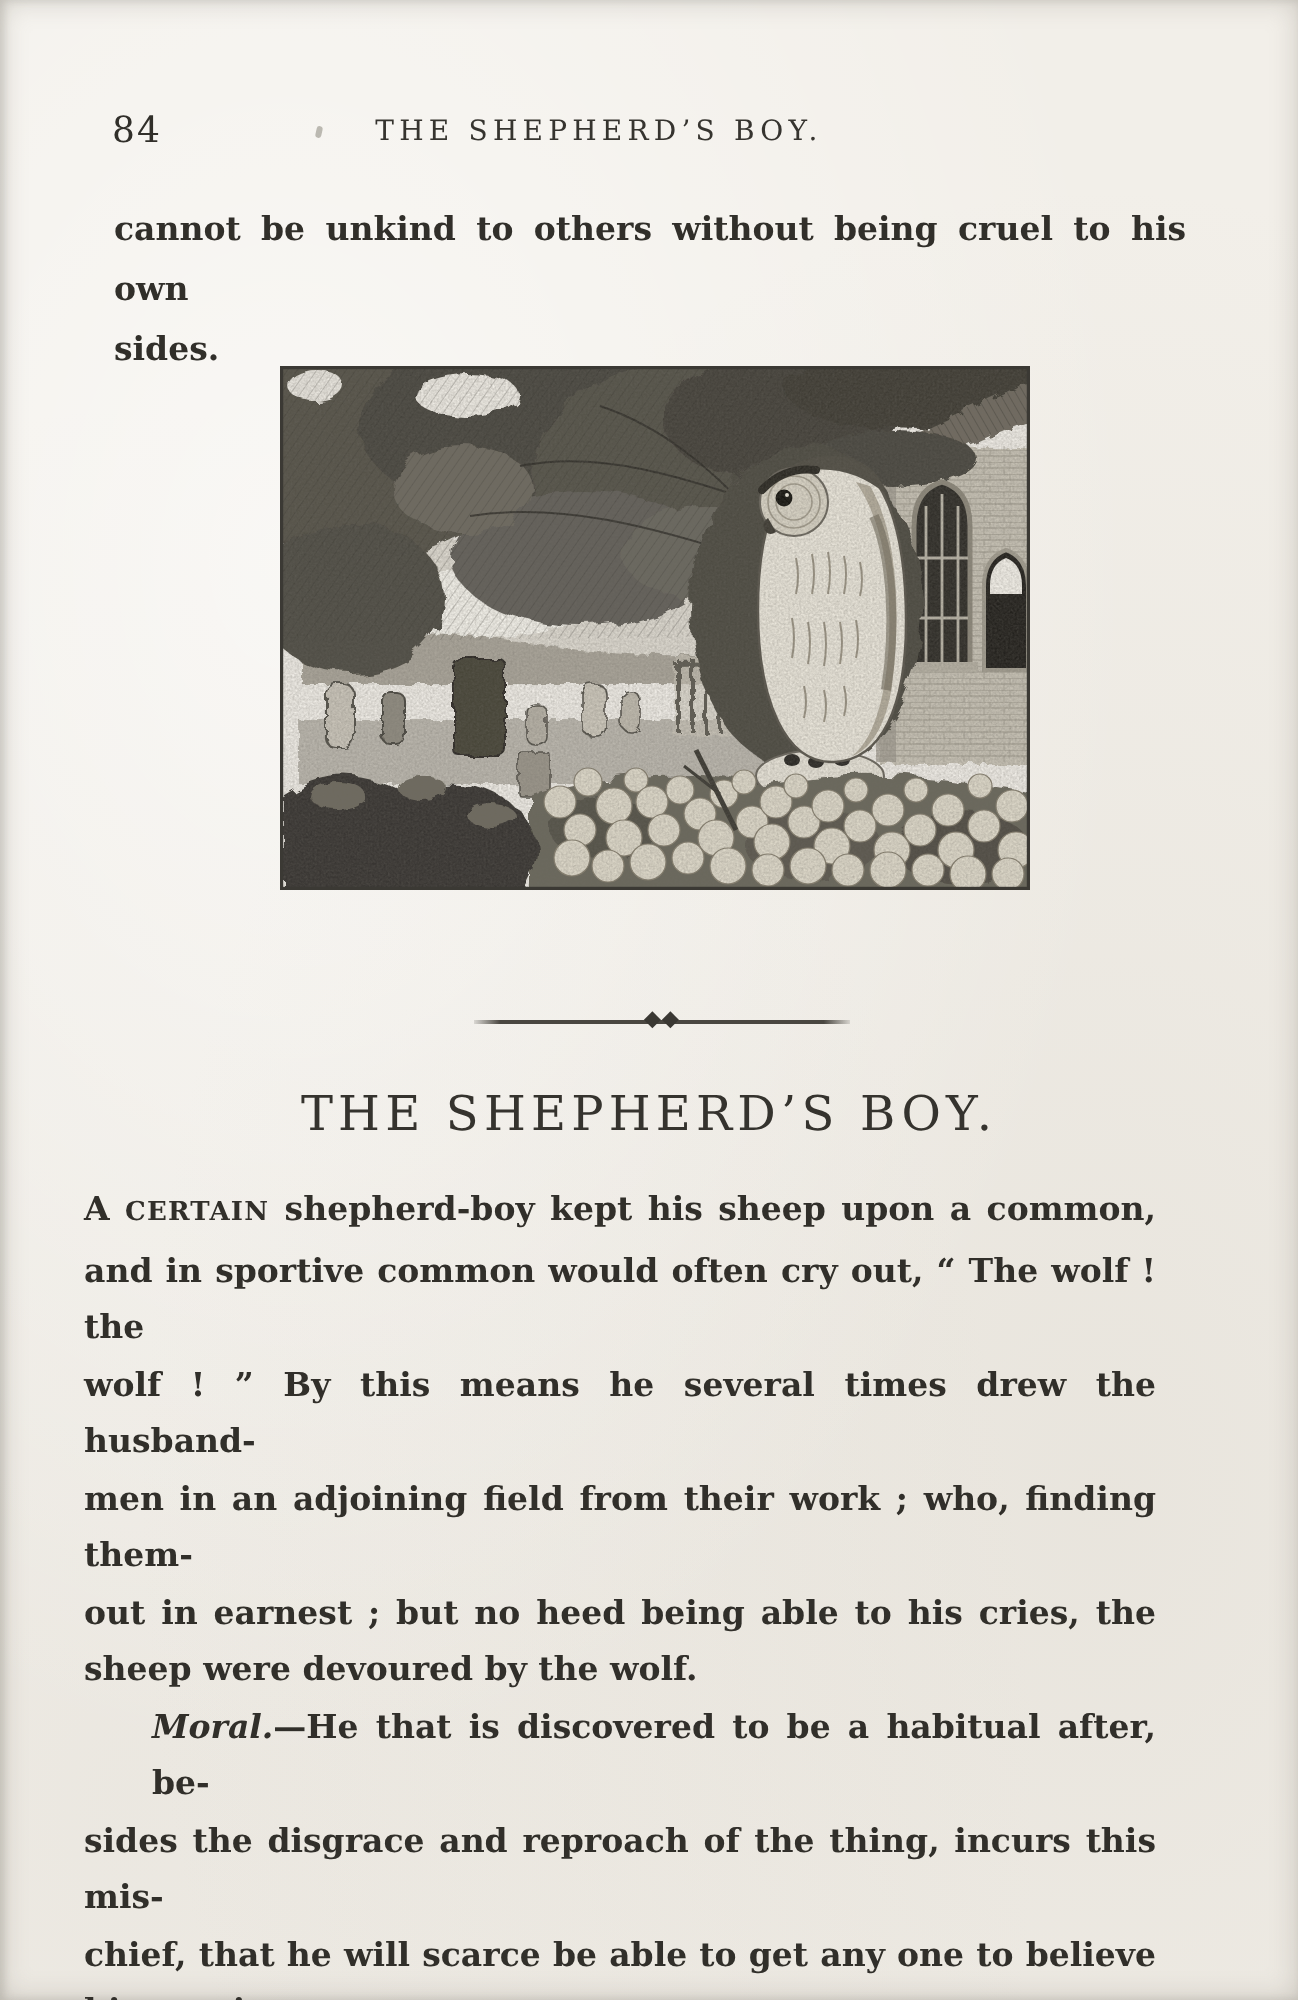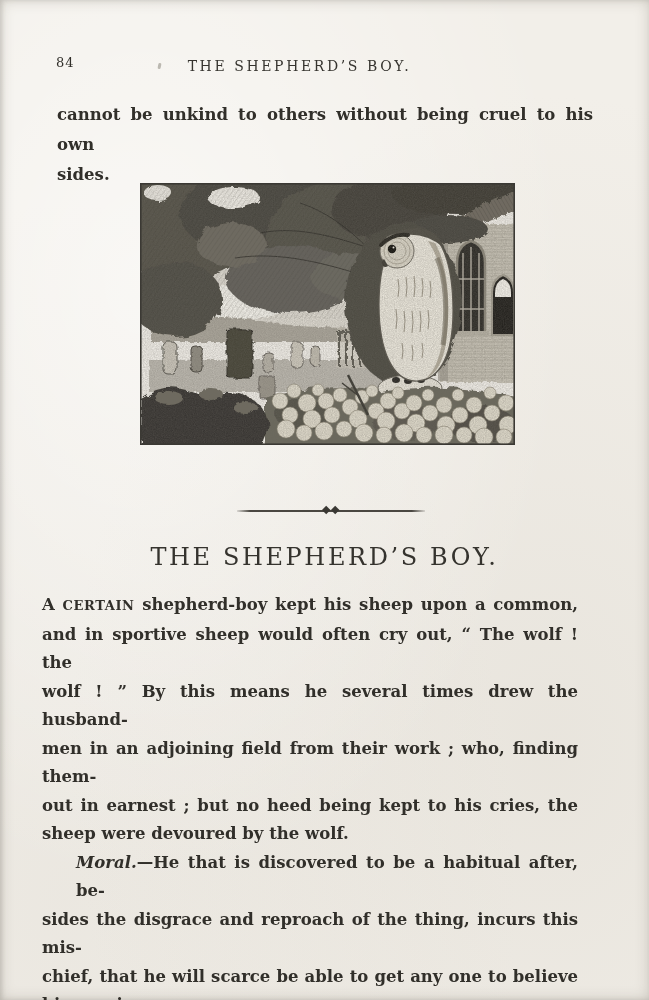--- a/index.html
+++ b/index.html
@@ -9,21 +9,21 @@
     background:#f2efe9;
     background-image:
       radial-gradient(ellipse at 22% 28%, rgba(255,255,255,.55), rgba(255,255,255,0) 60%),
       radial-gradient(ellipse at 85% 75%, rgba(208,202,190,.28), rgba(208,202,190,0) 62%),
       radial-gradient(ellipse at 10% 90%, rgba(214,209,199,.25), rgba(214,209,199,0) 55%);
     box-shadow: inset 0 0 14px rgba(110,105,95,.28), inset 2px 0 4px rgba(90,86,78,.18);
     font-family:"DejaVu Serif", serif;
     color:#312f2a;
     overflow:hidden;
   }
-  .page-number { position:absolute; top:55px; left:56px; font-size:13px; letter-spacing:1px; }
+  .page-number { position:absolute; top:55px; left:56px; font-size:18px; letter-spacing:1px; }
   .running-header {
     position:absolute; top:58px; left:0; width:100%;
     text-align:center; transform:translateX(-25px);
     font-size:14px; letter-spacing:2.6px; color:#36342f;
   }
   .speck { position:absolute; top:63px; left:158px; width:3px; height:6px;
     background:#8a867c; opacity:.55; border-radius:2px; transform:rotate(12deg); }
   .intro { position:absolute; top:100px; left:57px; width:536px;
     font-size:16.5px; line-height:30px; }
   .line { text-align:justify; text-align-last:justify;font-weight:bold; }
@@ -270,24 +270,24 @@
   <div class="divider">
     <div class="rule"></div>
     <div class="diamond d1"></div>
     <div class="diamond d2"></div>
   </div>
 
   <div class="chapter-title">THE  SHEPHERD’S  BOY.</div>
 
   <div class="story">
     <div class="line"><span>A </span><span class="smallcaps">CERTAIN</span><span> shepherd-boy kept his sheep upon a common,</span></div>
-    <div class="line">and in sportive sheep would often cry out, “ The wolf ! the</div>
+    <div class="line">and in sportive common would often cry out, “ The wolf ! the</div>
     <div class="line">wolf ! ”  By this means he several times drew the husband-</div>
     <div class="line">men in an adjoining field from their work ; who, finding them-</div>
-    <div class="line">out in earnest ; but no heed being kept to his cries, the</div>
+    <div class="line">out in earnest ; but no heed being able to his cries, the</div>
     <div class="line end">sheep were devoured by the wolf.</div>
     <div class="line indented"><span class="italic">Moral.</span><span>—He that is discovered to be a habitual after, be-</span></div>
     <div class="line">sides the disgrace and reproach of the thing, incurs this mis-</div>
     <div class="line">chief, that he will scarce be able to get any one to believe</div>
     <div class="line end">him again.</div>
   </div>
 
 </div>
 
 </body></html>

